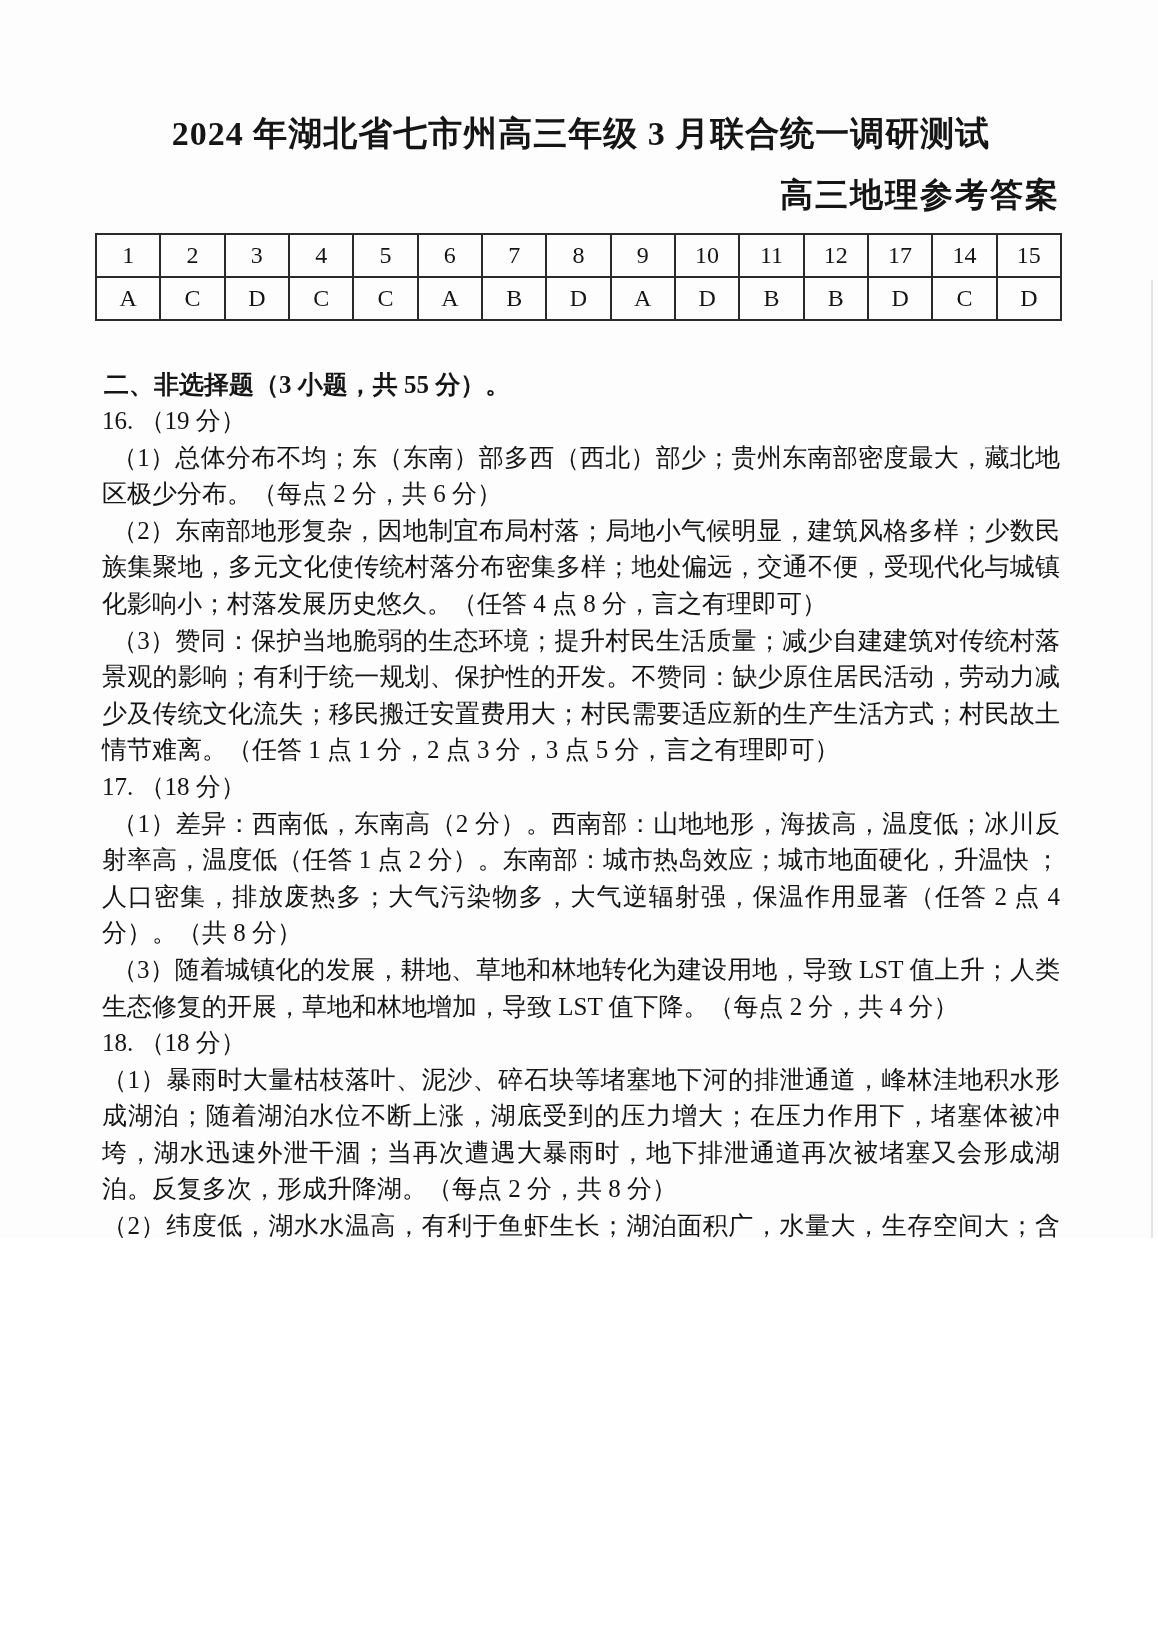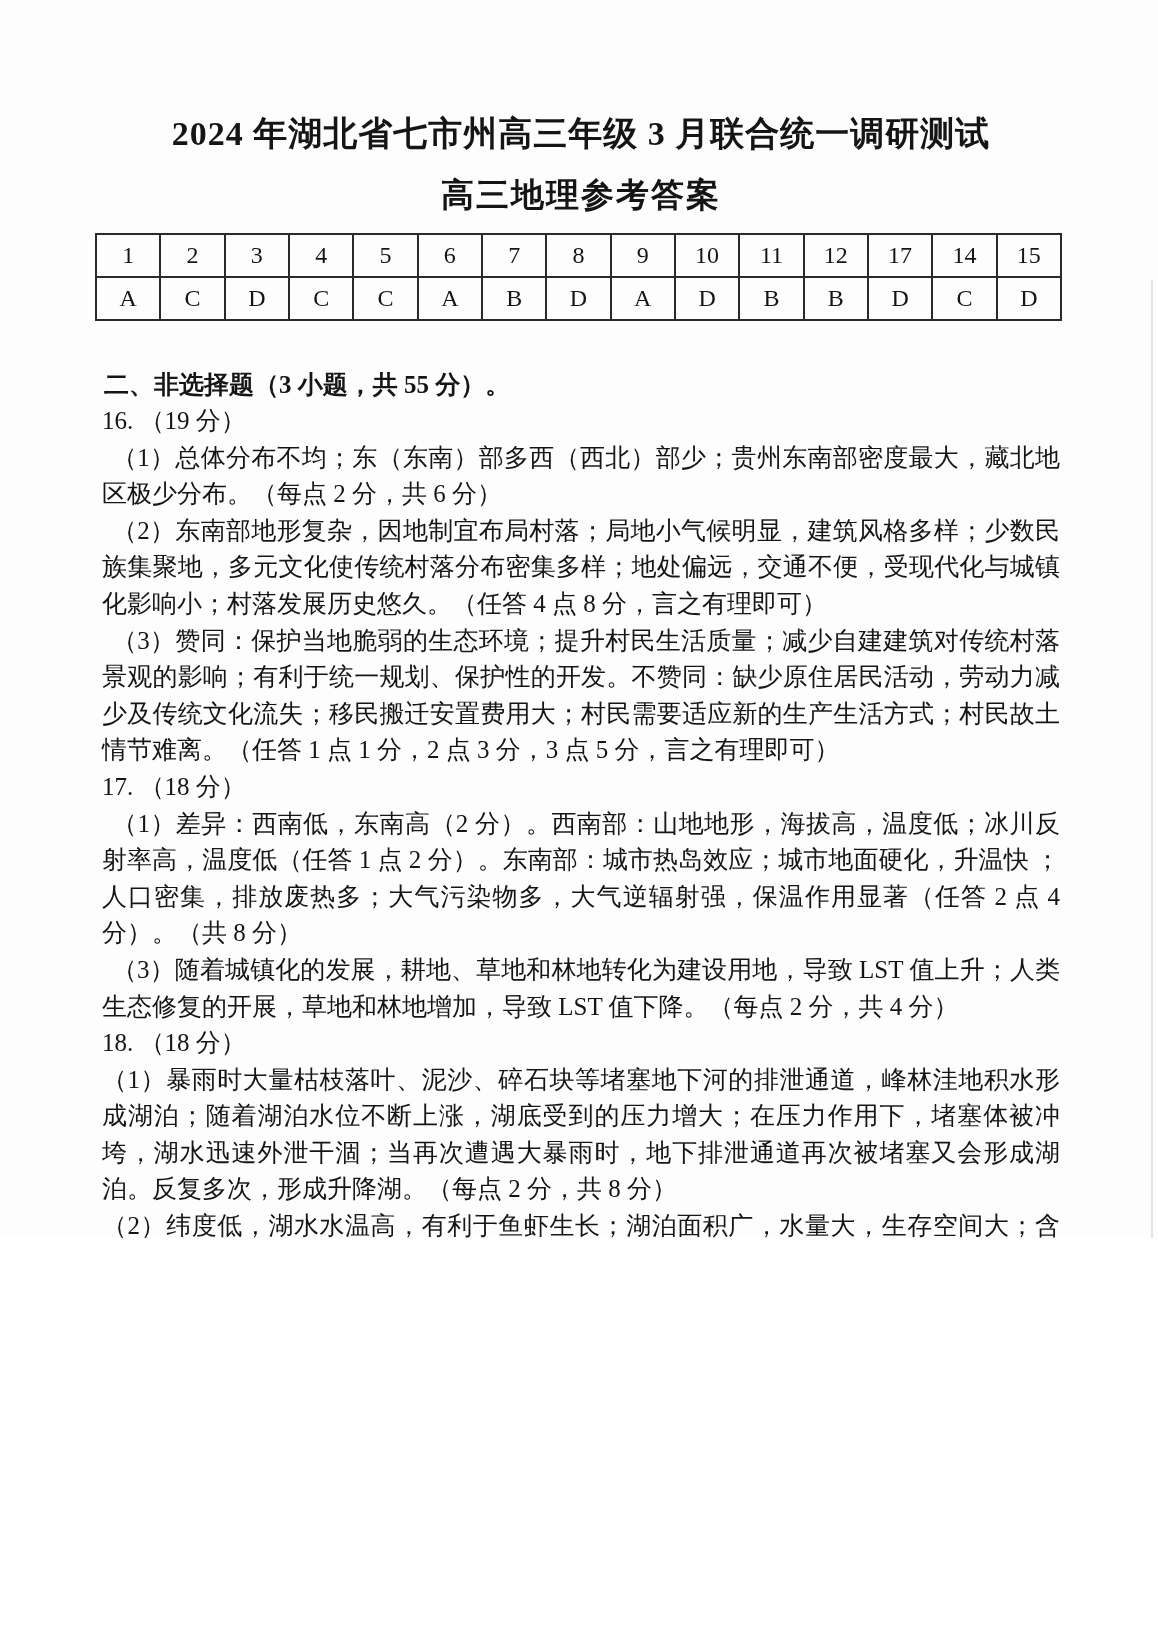--- a/index.html
+++ b/index.html
@@ -27,21 +27,21 @@
   }
   .doc-title {
     text-align: center;
     font-size: 34px;
     font-weight: bold;
     line-height: 44px;
     letter-spacing: 1px;
     margin: 0;
   }
   .doc-subtitle {
-    text-align: center;
+    text-align: right;
     font-size: 33px;
     font-weight: bold;
     line-height: 42px;
     letter-spacing: 2px;
     margin: 18px 0 0 0;
   }
   .sec1-heading {
     margin: 54px 0 0 2px;
     font-size: 25px;
     font-weight: bold;

